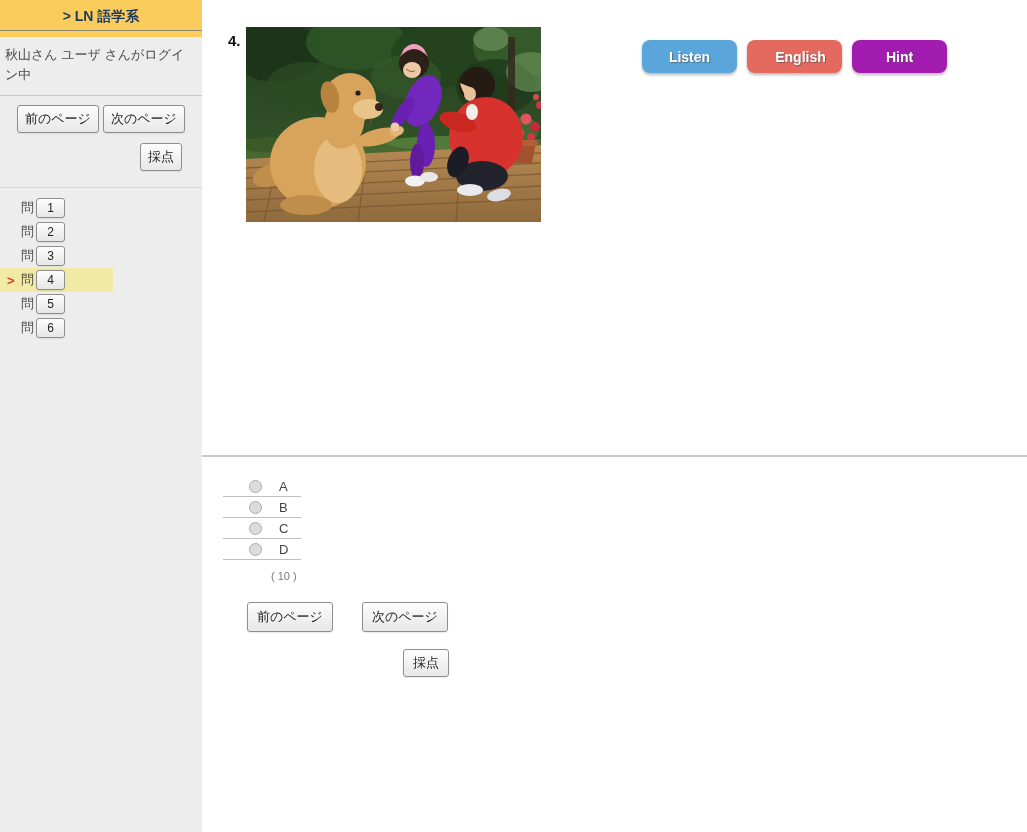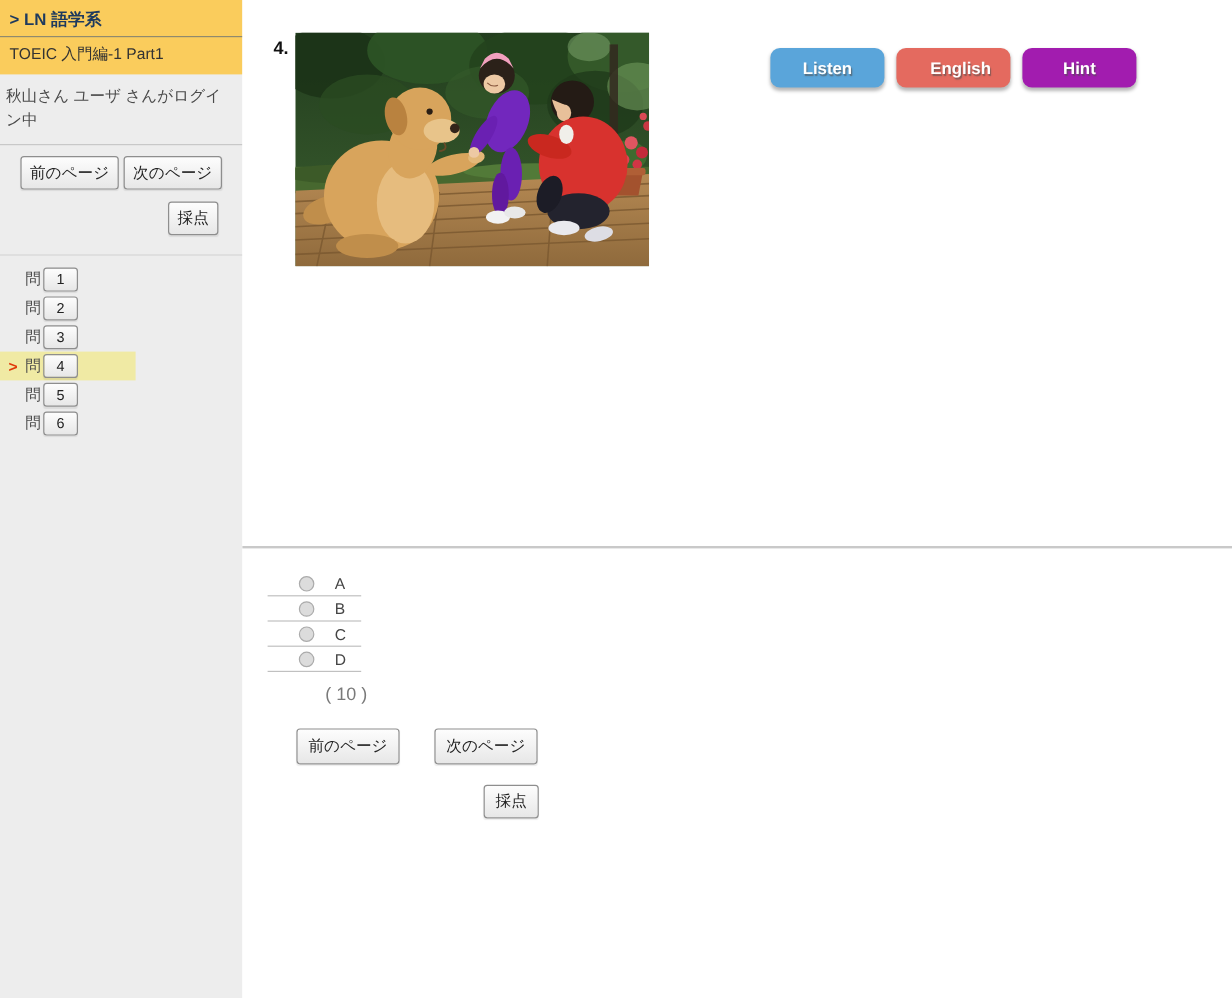--- a/index.html
+++ b/index.html
@@ -18,20 +18,21 @@
     background: #EDEDED;
   }
   .course-header {
     background: #FACC5C;
     padding: 6px 0 6px 0;
   }
   .course-title {
     color: #1E3A5E; font-weight: bold; font-size: 14px;
     padding: 2px 8px 4px 8px;
     border-bottom: 1px solid #8F8A6E;
+    text-align: center;
   }
   .course-subtitle {
     color: #333333; font-size: 13px;
     padding: 5px 8px 2px 8px;
   }
   .login-status {
     color: #4A4A4A; font-size: 13px;
     padding: 8px 6px 10px 5px;
     text-align: left;
     line-height: 1.55;
@@ -126,37 +127,36 @@
     background: #DCDCDC;
     border: 1px solid #ABABAB;
     display: inline-block;
   }
   .answer-label {
     color: #444; font-size: 13px;
     margin-left: 17px;
   }
   .points-note {
     margin: 10px 16px 0 69px;
-    color: #7A7A7A; font-size: 15px;
+    color: #7A7A7A; font-size: 11px;
   }
   .bottom-nav {
     margin: 20px 0 0 45px;
     display: flex; gap: 29px;
   }
   .bottom-nav .btn-native { padding: 5px 9px; }
   .bottom-score { margin: 17px 0 0 201px; }
   .bottom-score .btn-native { padding: 4px 9px; }
 </style>
 </head>
 <body>
 
 <div class="sidebar">
   <div class="course-header">
     <div class="course-title">&gt; LN 語学系</div>
-    <div class="course-subtitle">TOEIC 入門編-1 Part1</div>
   </div>
   <div class="login-status">秋山さん ユーザ さんがログイン中</div>
 
   <div class="side-nav">
     <button class="btn-native">前のページ</button>
     <button class="btn-native">次のページ</button>
   </div>
   <div class="side-score">
     <button class="btn-native">採点</button>
   </div>

